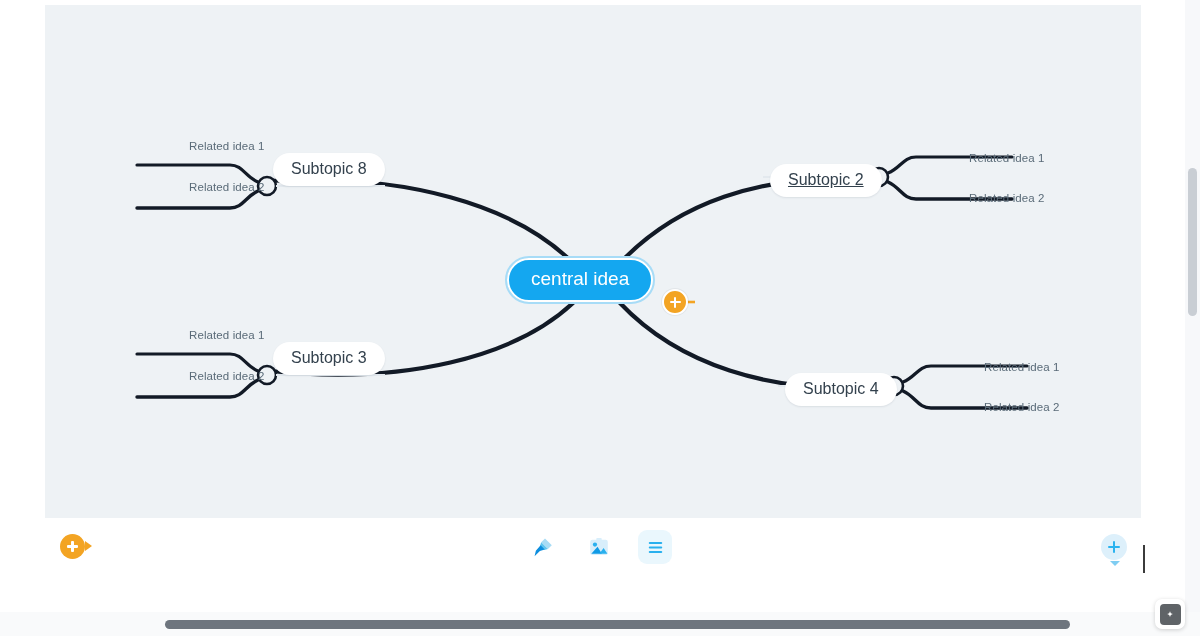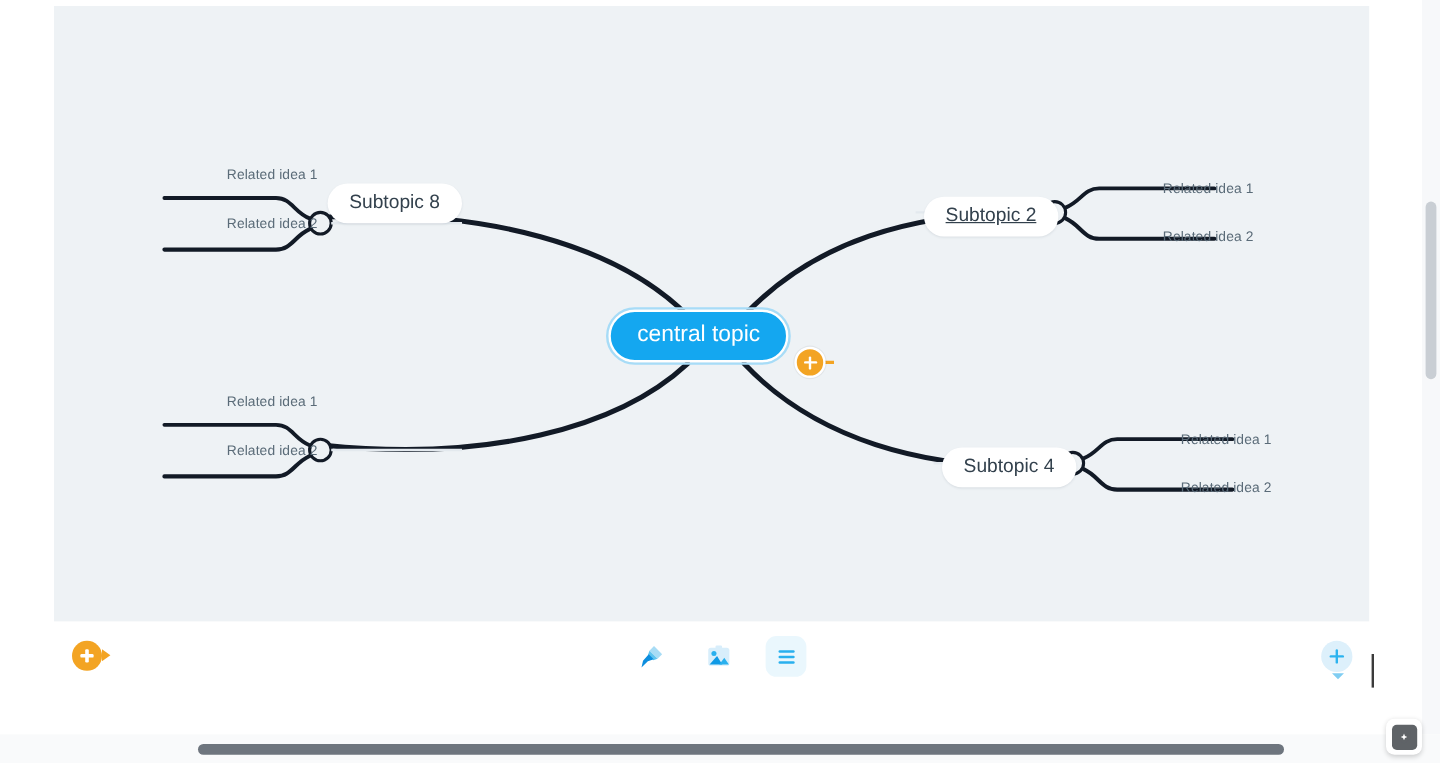--- a/index.html
+++ b/index.html
@@ -198,37 +198,40 @@
 
       <circle cx="849" cy="381" r="9" fill="#eef2f5" stroke="#121a26" stroke-width="2.6"></circle>
       <path d="M 840,381 L 733,381" stroke="#e3e9ee" stroke-width="2" fill="none"></path>
       <path d="M 858,377 C 871,372 873,361 886,361 L 982,361" fill="none" stroke="#121a26" stroke-width="3.2" stroke-linecap="round"></path>
       <path d="M 858,386 C 871,392 873,403 886,403 L 982,403" fill="none" stroke="#121a26" stroke-width="3.4" stroke-linecap="round"></path>
 
       <path d="M 620,297 L 650,297" stroke="#f3a423" stroke-width="2.6" fill="none"></path>
     </svg>
 
     <div class="central" style="left:462px; top:253px;">
-      <span>central topic</span>
+      <span>central idea</span>
     </div>
 
     <div class="add-handle" style="left:617px; top:284px;"></div>
 
     <div class="node-label pill" style="left:228px; top:148px;">
       <span>Subtopic 8</span>
     </div>
     <div class="node-label leaf" style="left:100px; top:135px;">Related idea 1</div>
     <div class="node-label leaf" style="left:100px; top:176px;">Related idea 2</div>
 
     <div class="node-label pill" style="left:725px; top:159px;text-decoration:underline;">
       <span>Subtopic 2</span>
     </div>
     <div class="node-label leaf" style="left:880px; top:147px;">Related idea 1</div>
     <div class="node-label leaf" style="left:880px; top:187px;">Related idea 2</div>
 
+    <div class="node-label pill" style="left:228px; top:337px;">
+      <span>Subtopic 3</span>
+    </div>
     <div class="node-label leaf" style="left:100px; top:324px;">Related idea 1</div>
     <div class="node-label leaf" style="left:100px; top:365px;">Related idea 2</div>
 
     <div class="node-label pill" style="left:740px; top:368px;">
       <span>Subtopic 4</span>
     </div>
     <div class="node-label leaf" style="left:895px; top:356px;">Related idea 1</div>
     <div class="node-label leaf" style="left:895px; top:396px;">Related idea 2</div>
   </div>
 

